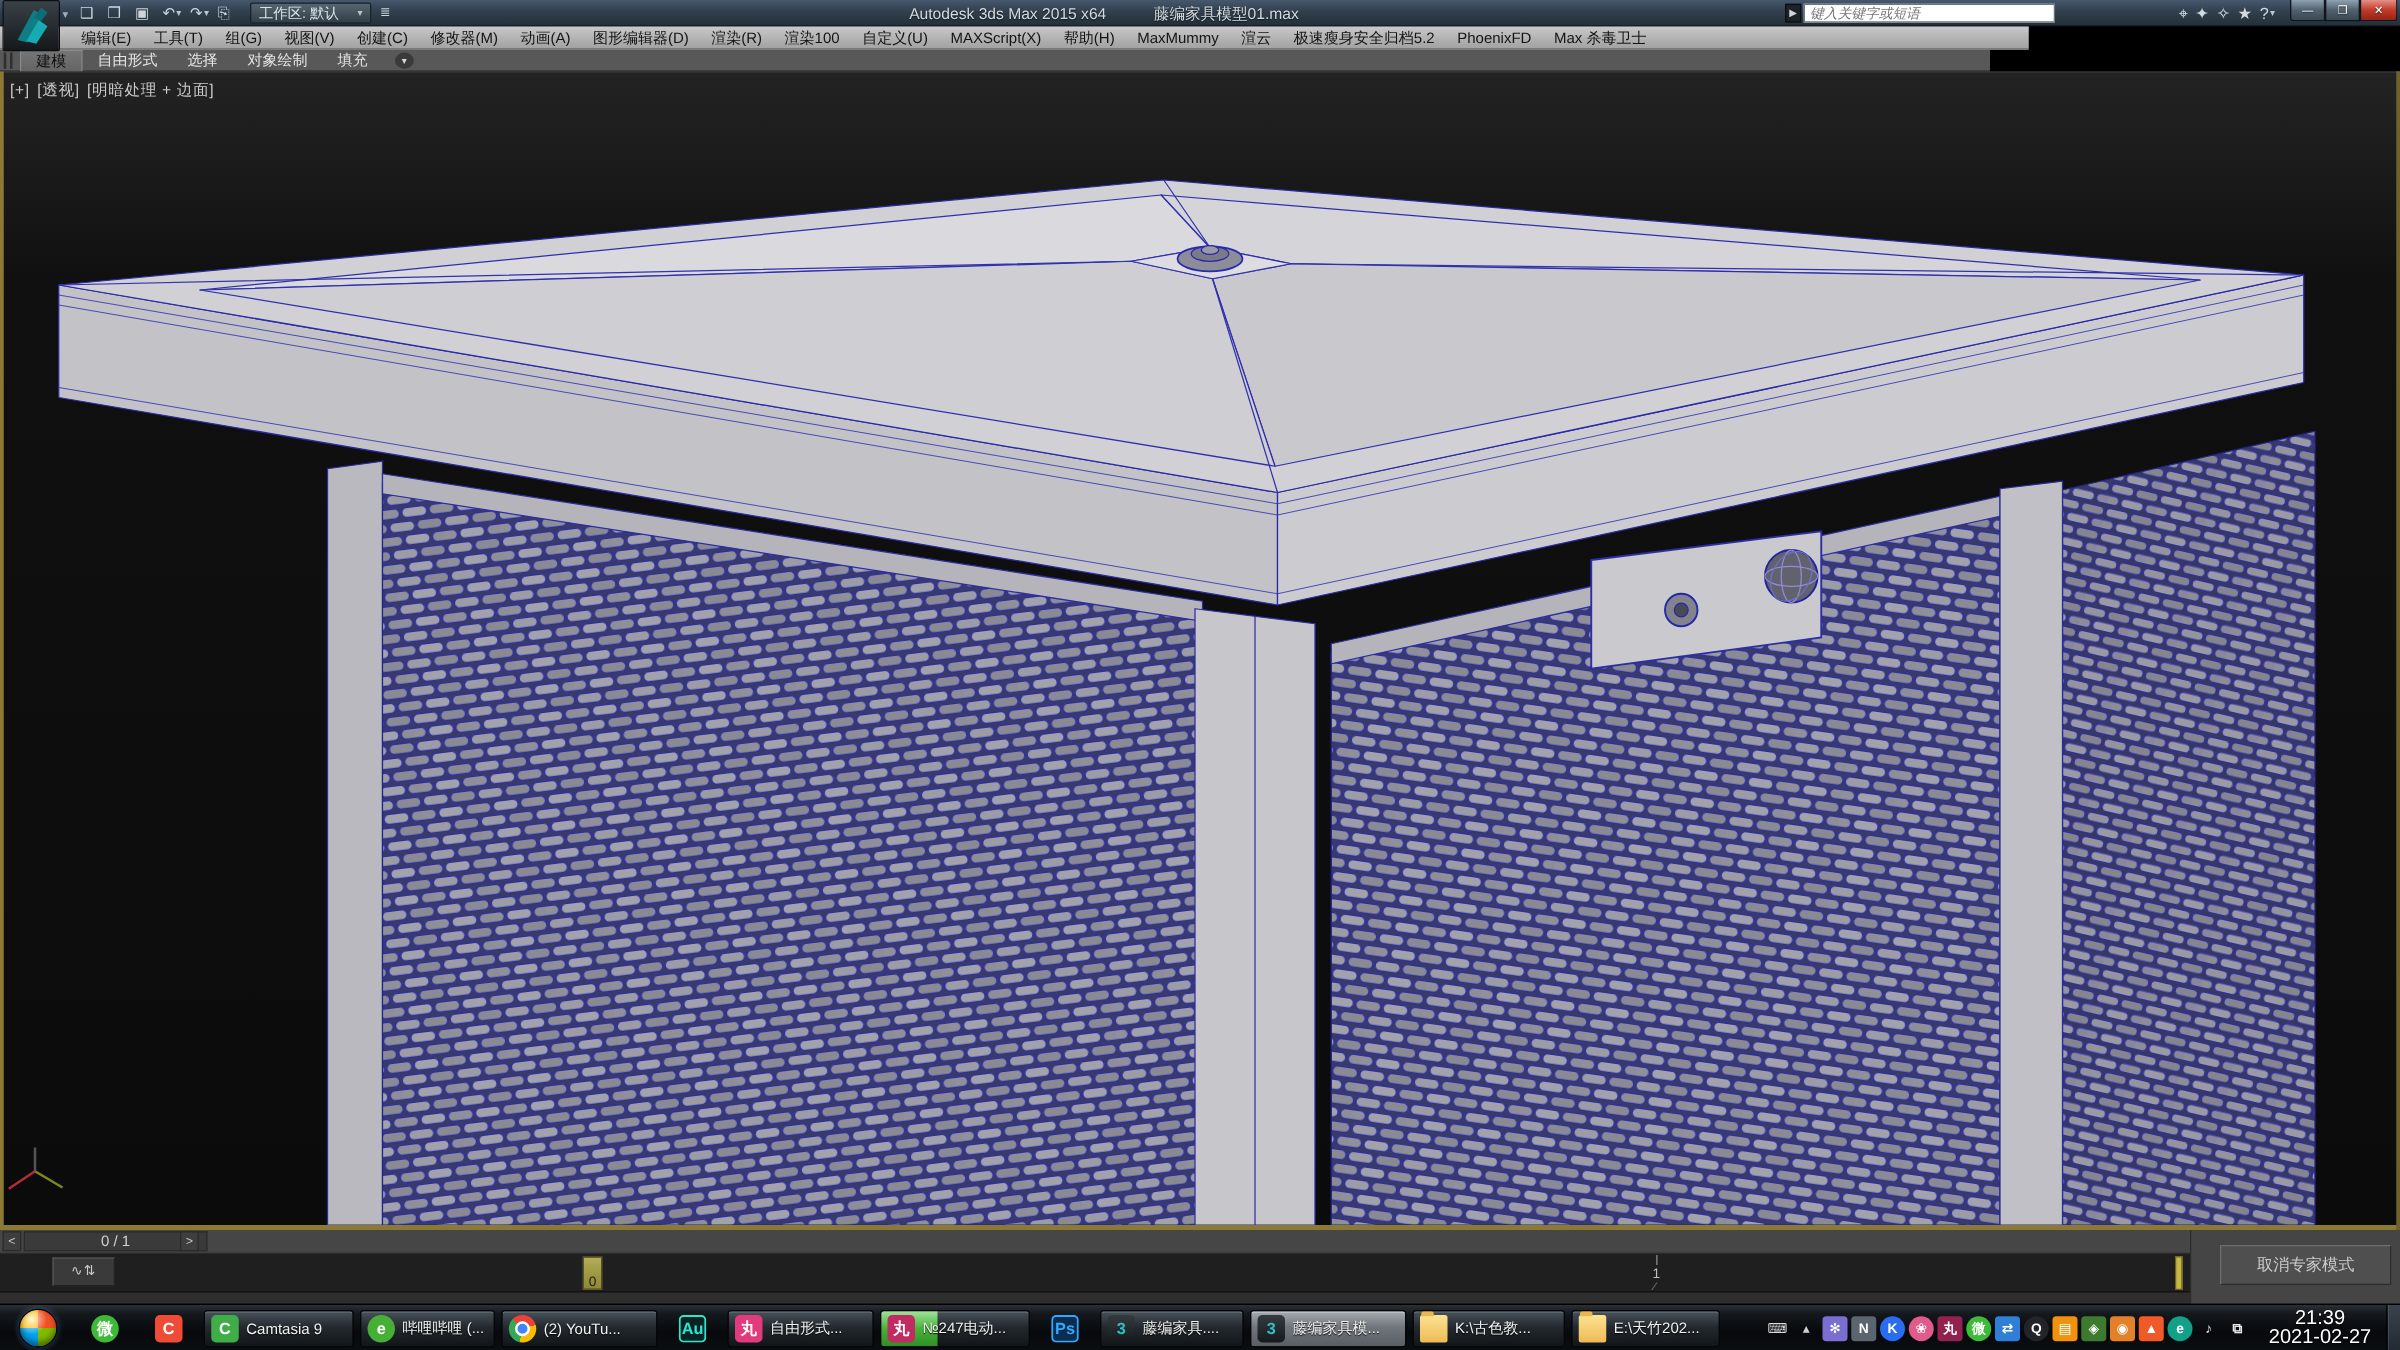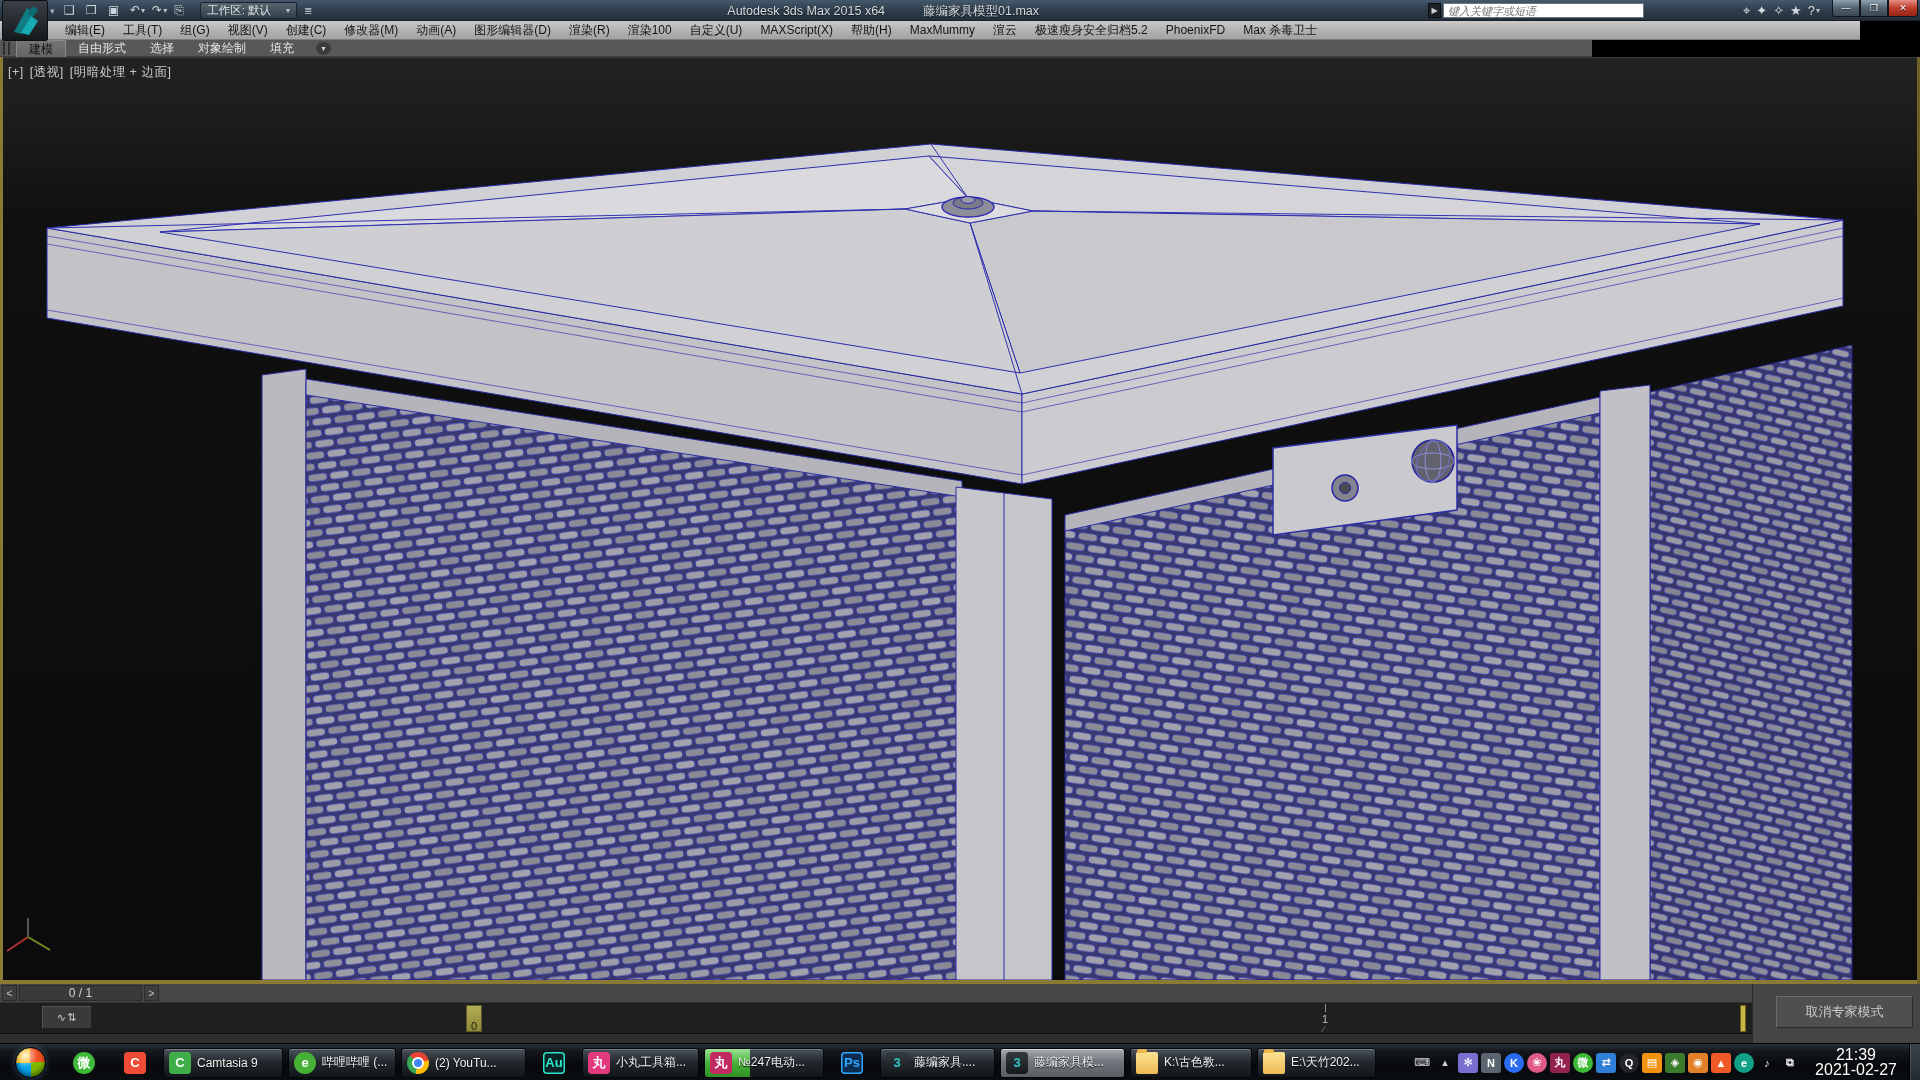--- a/index.html
+++ b/index.html
@@ -32,21 +32,21 @@
   #search-icons { position:absolute; right:100px; top:1px; height:19px; display:flex; align-items:center; gap:6px; }
   .sbtn { color:#d3dade; font-size:13px; display:flex; align-items:center; }
   #win-buttons { position:absolute; right:2px; top:0; display:flex; }
   .wbtn { width:28px; height:17px; border:1px solid #10161c; border-top:none;
     background:linear-gradient(#8fa2b2,#51616e 50%,#3a4854); color:#fff; font-size:9px; line-height:16px;
     text-align:center; text-shadow:0 1px 1px #222; }
   .wbtn.min { border-radius:0 0 0 3px; }
   .wbtn.close { width:30px; background:linear-gradient(#e49086,#c13b2a 50%,#942415); border-radius:0 0 3px 0; }
 
   
-  #menubar { position:absolute; left:0; top:21px; width:1860px; height:19px;
+  #menubar { position:absolute; left:0; top:21px; width:1623px; height:19px;
     background:linear-gradient(#cacaca,#b2b2b2 55%,#a2a2a2); border-bottom:1px solid #7c7c7c;
     display:flex; align-items:center; padding-left:56px; z-index:20; }
   .menu-item { font-size:12px; color:#141414; padding:0 9px; line-height:18px; white-space:nowrap; }
 
   
   #ribbon { position:absolute; left:0; top:40px; width:1592px; height:17px; background:#585858;
     border-bottom:1px solid #3e3e3e; display:flex; align-items:center; z-index:20; }
   #ribbon-grip { width:7px; height:13px; margin:0 6px 0 3px;
     border-left:2px solid #2f2f2f; border-right:2px solid #2f2f2f; }
   .ribbon-tab { font-size:12px; color:#e5e5e5; padding:0 12px; line-height:16px; white-space:nowrap; }
@@ -64,21 +64,21 @@
   #vp-label { position:absolute; left:8px; top:7px; color:#c9c9c9; font-size:12.5px; letter-spacing:.5px; z-index:6; }
   #vp-label span { margin-right:2px; }
 
   
   #vp-bottom-border { position:absolute; left:0; top:980px; width:1920px; height:4px; background:#8a7a33; }
   #timerow { position:absolute; left:0; top:984px; width:1752px; height:19px; background:#464646;
     border-bottom:1px solid #323232; }
   .t-btn { position:absolute; top:1px; width:15px; height:16px; background:#3e3e3e; border:1px solid #2a2a2a;
     color:#c9c9c9; font-size:10px; text-align:center; line-height:15px; }
   #t-prev { left:2px; } #t-next { left:144px; }
-  #frame-field { position:absolute; left:19px; top:1px; width:123px; height:16px; background:#3a3a3a;
+  #frame-field { position:absolute; left:19px; top:1px; width:147px; height:16px; background:#3a3a3a;
     border:1px solid #2b2b2b; color:#d2d2d2; font-size:12px; text-align:center; line-height:15px; }
   #trackrow { position:absolute; left:0; top:1003px; width:1752px; height:31px; background:#1f1f1f;
     border-bottom:1px solid #101010; }
   #mce-btn { position:absolute; left:42px; top:3px; width:50px; height:23px; background:#3a3a3a;
     border:1px solid #555; border-bottom-color:#222; border-right-color:#222; color:#c9c9c9;
     font-size:11px; text-align:center; line-height:21px; letter-spacing:1px; }
   #time-slider-handle { position:absolute; left:466px; top:2px; width:16px; height:27px;
     background:linear-gradient(#b3ad56,#8d8738); border:1px solid #5d5926; color:#22220e;
     font-size:11px; text-align:center; line-height:40px; }
   #end-tick { position:absolute; left:1320px; top:1px; width:12px; height:29px; color:#bdbdbd;
@@ -385,21 +385,21 @@
       <div class="tb-item btn" style="width: 125px;">
         <span class="js-icon ic-chrome"></span>
         <span class="js-label">(2) YouTu...</span>
       </div>
       <div class="tb-item pin">
         <span class="js-icon" style="background: rgb(7, 35, 38); color: rgb(46, 230, 201); box-shadow: rgb(46, 230, 201) 0px 0px 0px 1.5px inset;">Au</span>
 
       </div>
       <div class="tb-item btn" style="width: 117px;">
         <span class="js-icon" style="background: rgb(226, 58, 125);">丸</span>
-        <span class="js-label">小丸工具箱...</span>
+        <span class="js-label">自由形式...</span>
       </div>
       <div class="tb-item btn" style="width: 120px;">
         <div class="tb-progress" style="width: 38%;"></div>
         <span class="js-icon" style="background: rgb(194, 42, 98);">丸</span>
         <span class="js-label">№247电动...</span>
       </div>
       <div class="tb-item pin">
         <span class="js-icon" style="background: rgb(13, 45, 78); color: rgb(49, 168, 255); box-shadow: rgb(49, 168, 255) 0px 0px 0px 1.5px inset;">Ps</span>
 
       </div>

